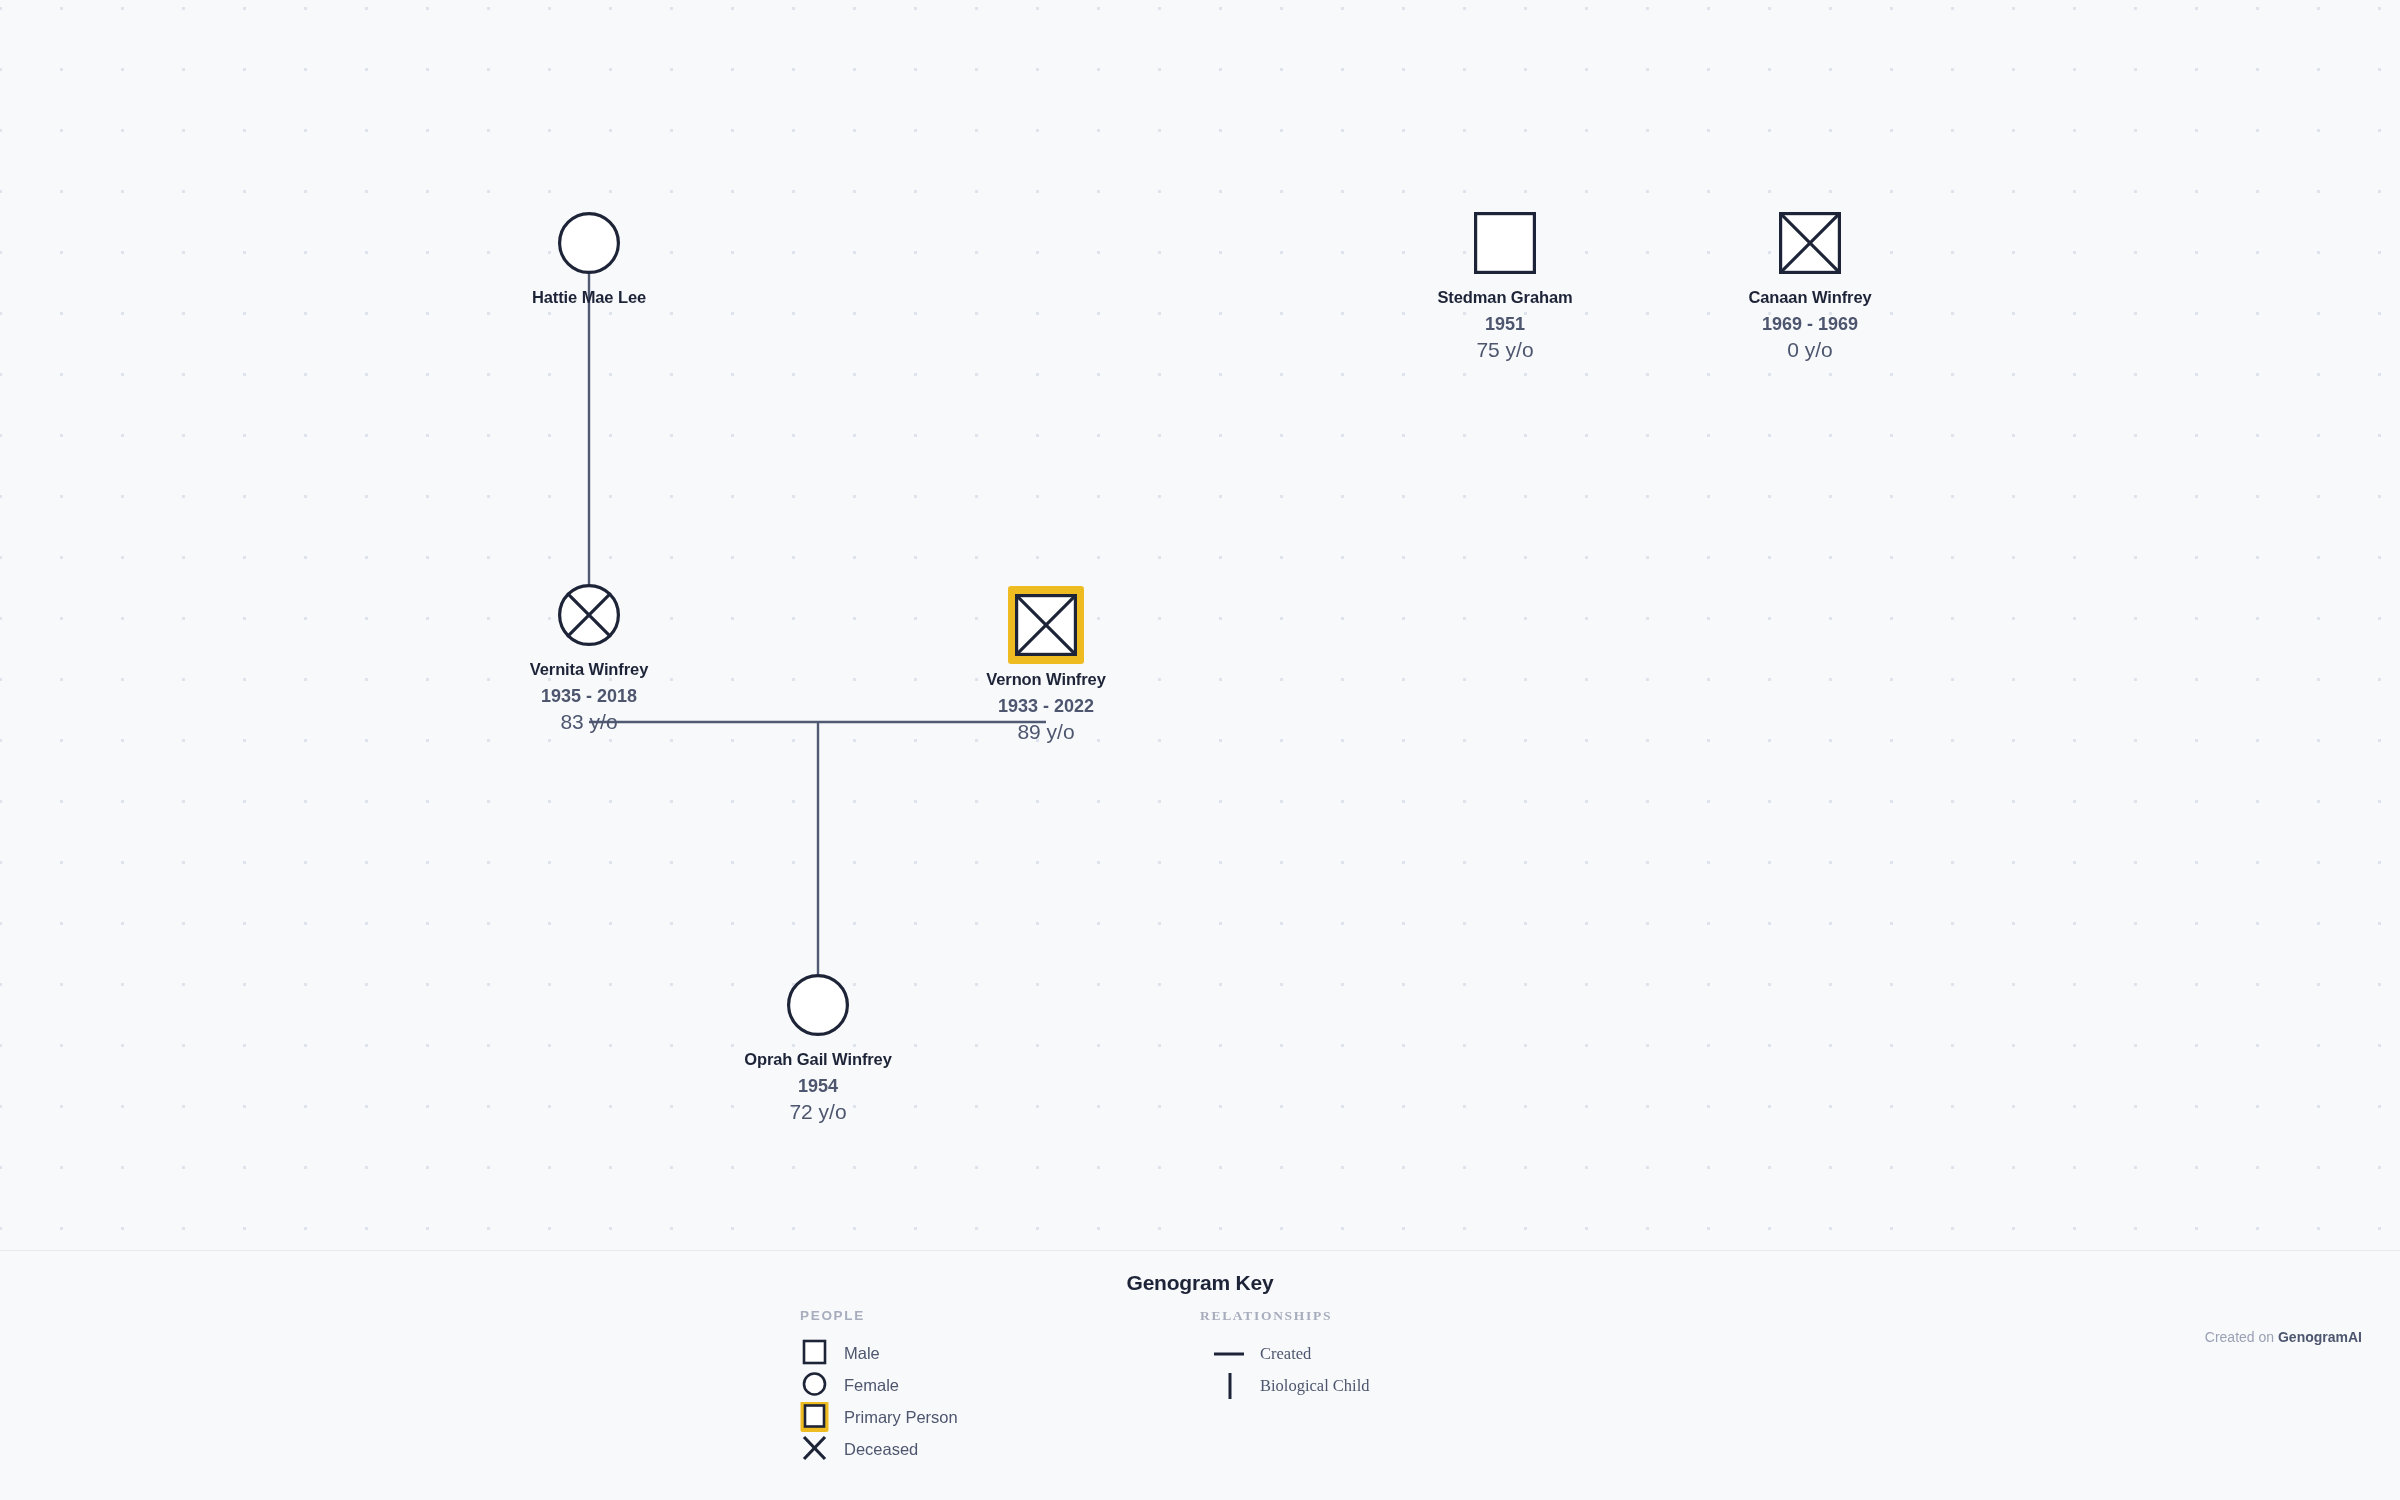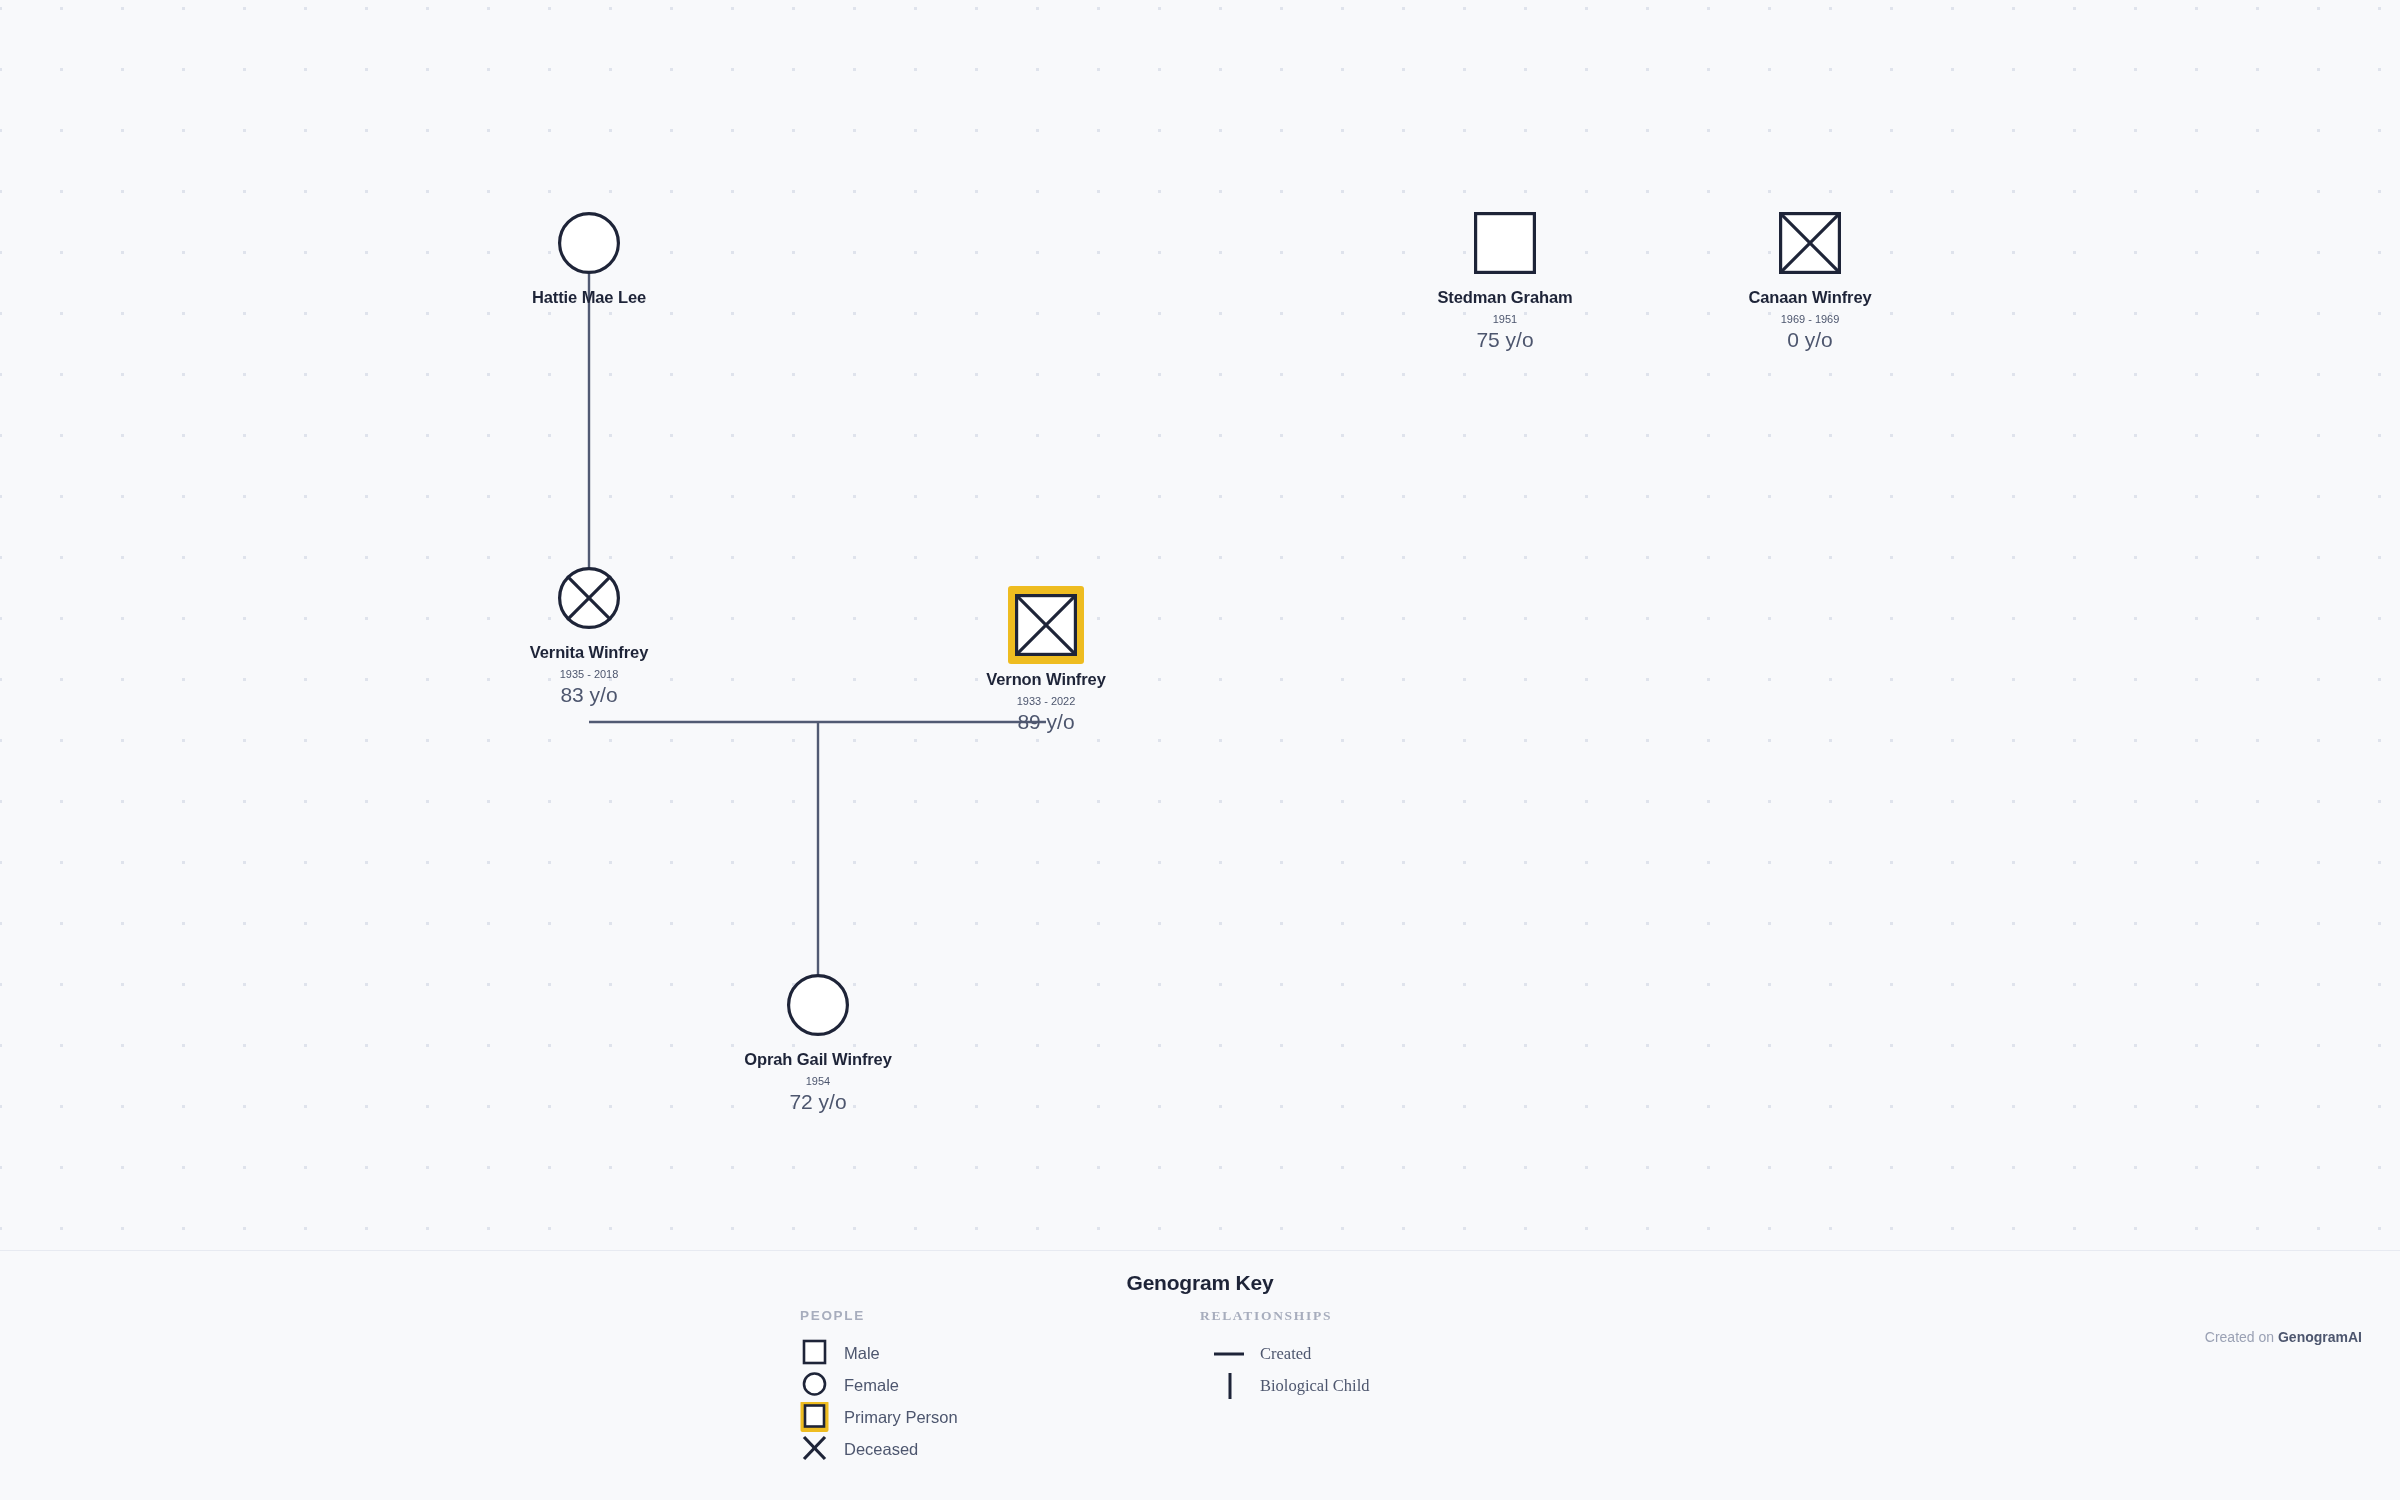--- a/index.html
+++ b/index.html
@@ -28,21 +28,21 @@
   .shape svg { display:block; overflow:visible; }
   .highlight {
     position:absolute; left:50%; top:50%;
     width:76px; height:78px; margin-left:-38px; margin-top:-39px;
     background:#eebc20; border-radius:3px;
   }
   .pname {
     font-size:16.5px; font-weight:700; color:#1e2438;
     letter-spacing:-0.1px; line-height:1.25; margin-top:-2px;
   }
-  .pdates { font-size:11px; font-weight:400; color:#4d566e; line-height:1.35; margin-top:4px; }
+  .pdates { font-size:18px; font-weight:700; color:#4d566e; line-height:1.35; margin-top:4px; }
   .page   { font-size:21px; font-weight:400; color:#4d566e; line-height:1.35; }
 
   
   #footer {
     position:absolute; left:0; top:1250px; width:2400px; height:250px;
     background:#f8f9fb; border-top:1px solid #e7eaf1;
   }
   #key-title {
     position:absolute; left:0; top:20px; width:2400px; text-align:center;
     font-size:21px; font-weight:700; color:#1e2438; letter-spacing:-0.2px;
@@ -110,21 +110,21 @@
                   <line x1="2.4000000000000004" y1="2.4000000000000004" x2="59.6" y2="59.6" stroke="#1e2438" stroke-width="3.2"></line>
                   <line x1="59.6" y1="2.4000000000000004" x2="2.4000000000000004" y2="59.6" stroke="#1e2438" stroke-width="3.2"></line>
                 </g>
               </svg>
             </div>
           </div>
           <div class="pname">Canaan Winfrey</div>
           <div class="pdates">1969 - 1969</div>
           <div class="page">0 y/o</div>
         </div>
-        <div class="node" style="left: 589px; top: 552px; text-align: center;">
+        <div class="node" style="left: 589px; top: 569px; text-align: center;">
           <div class="shape-wrap">
             <div class="shape">
               <svg width="62" height="62" viewBox="0 0 62 62">
                 <circle cx="31" cy="31" r="29.4" fill="#ffffff" stroke="#1e2438" stroke-width="3.2"></circle>
                 <g>
                   <line x1="9.176" y1="9.176" x2="52.824" y2="52.824" stroke="#1e2438" stroke-width="3.2"></line>
                   <line x1="52.824" y1="9.176" x2="9.176" y2="52.824" stroke="#1e2438" stroke-width="3.2"></line>
                 </g>
               </svg>
             </div>

